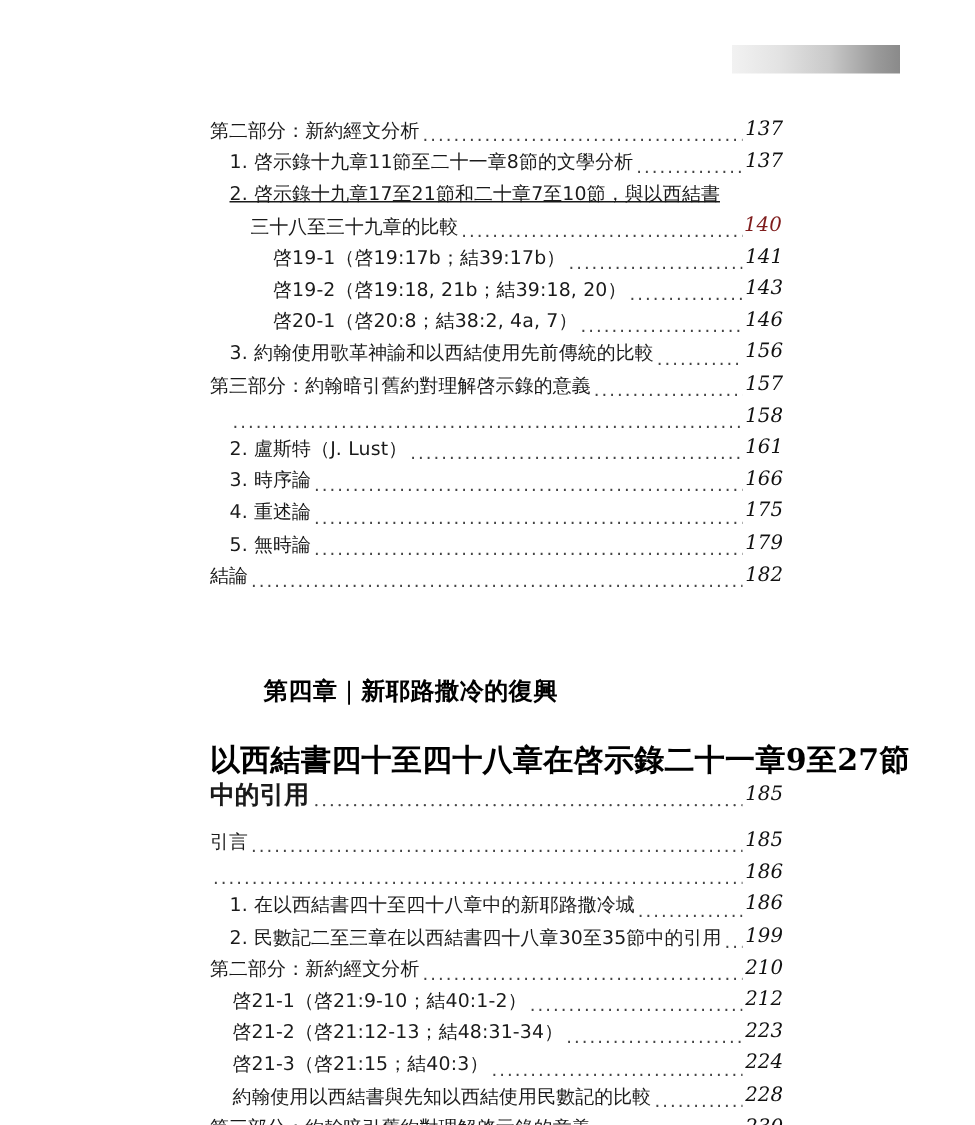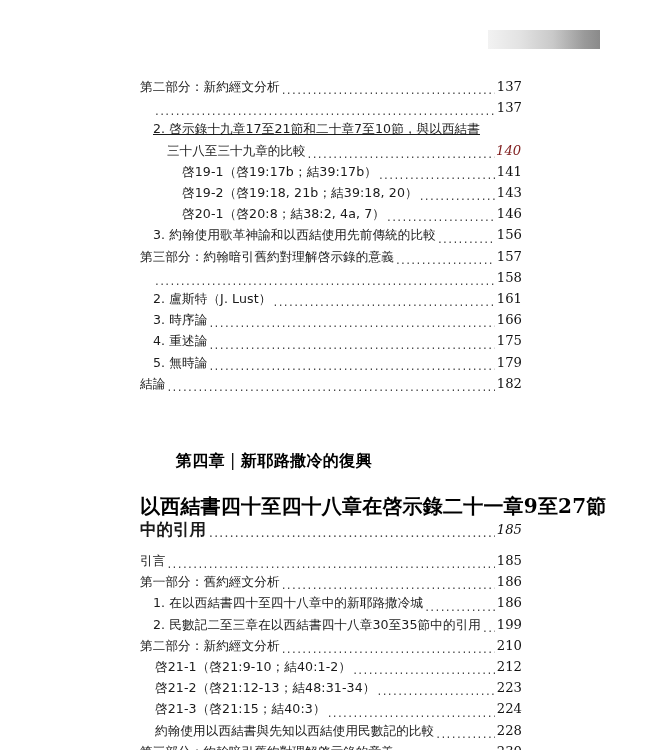--- a/index.html
+++ b/index.html
@@ -85,20 +85,21 @@
     color: #444;
     position: relative;
     bottom: 1px;
   }
   .entry .leader::before {
     content: "......................................................................................................";
   }
   .entry .pageno {
     flex: 0 0 auto;
     font-family: "DejaVu Serif", "Liberation Serif", serif;
+    font-style: italic;
     font-size: 13.2px;
     color: #111;
     min-width: 26px;
     text-align: right;
   }
 
   
   .lvl0 { margin-left: 0px; }
   .lvl1 { margin-left: 13px; }
   .lvl2 { margin-left: 42px; }
@@ -215,20 +216,21 @@
 
 <div class="toc">
 
   <div id="group-one">
       <div class="entry lvl0">
         <span class="label">第二部分：新約經文分析</span>
         <span class="leader"></span>
         <span class="pageno">137</span>
       </div>
       <div class="entry lvl1">
+        <span class="label">1. 啓示錄十九章11節至二十一章8節的文學分析</span>
         <span class="leader"></span>
         <span class="pageno">137</span>
       </div>
       <div class="entry wrapline lvl1">
         <span class="label">2. 啓示錄十九章17至21節和二十章7至10節，與以西結書</span>
       </div>
       <div class="contline">
         <span class="label">三十八至三十九章的比較</span>
         <span class="leader"></span>
         <span class="pageno">140</span>
@@ -305,21 +307,20 @@
 
   <div class="after-chapter"></div>
 
   <div id="group-two">
       <div class="entry lvl0">
         <span class="label">引言</span>
         <span class="leader"></span>
         <span class="pageno">185</span>
       </div>
       <div class="entry lvl0">
-        <span class="label">第一部分：舊約經文分析</span>
         <span class="leader"></span>
         <span class="pageno">186</span>
       </div>
       <div class="entry lvl1">
         <span class="label">1. 在以西結書四十至四十八章中的新耶路撒冷城</span>
         <span class="leader"></span>
         <span class="pageno">186</span>
       </div>
       <div class="entry lvl1">
         <span class="label">2. 民數記二至三章在以西結書四十八章30至35節中的引用</span>

